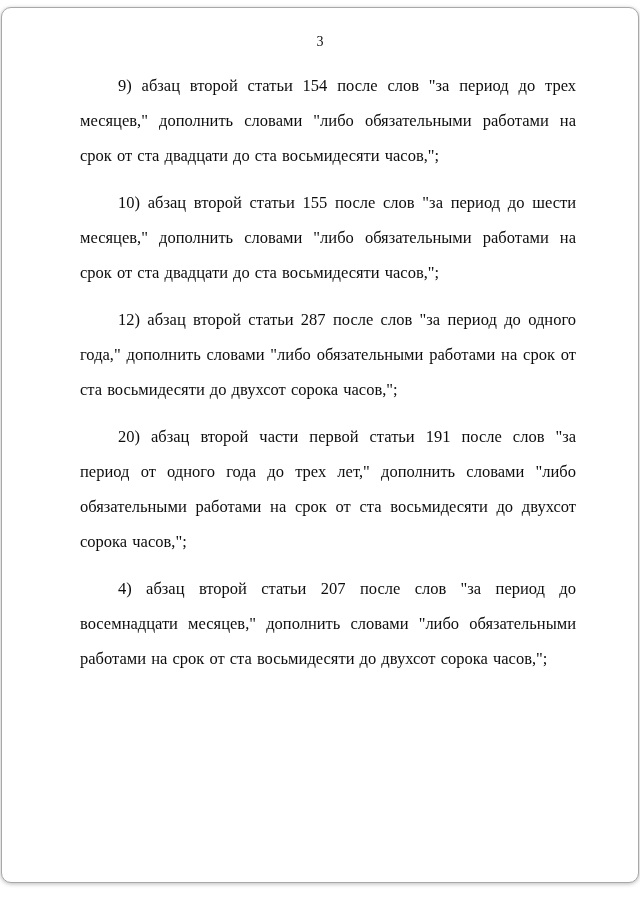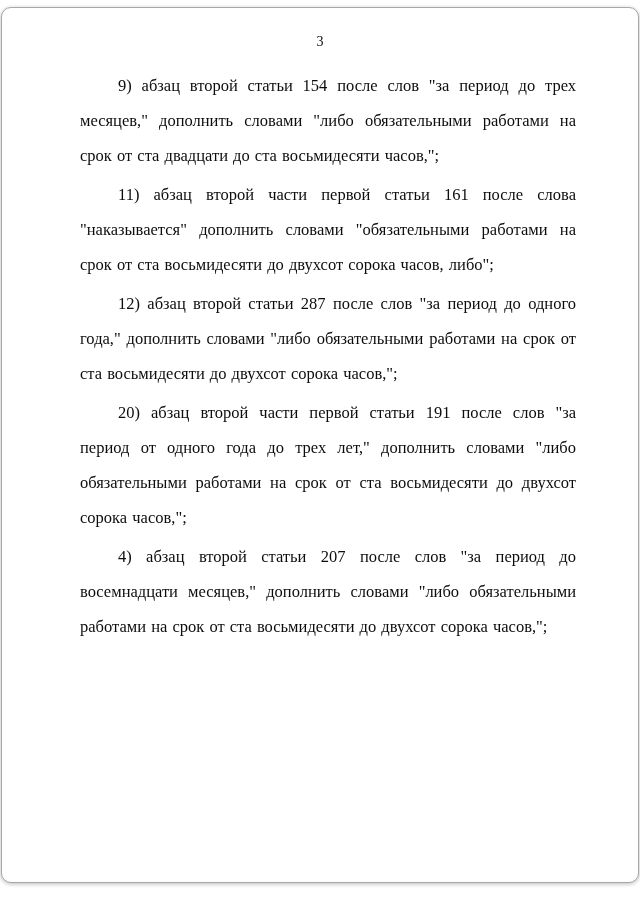--- a/index.html
+++ b/index.html
@@ -38,31 +38,31 @@
     font-size: 14px;
     margin: 0 0 18px 0;
     
     padding-right: 16px;
   }
   .document-body p {
     font-size: 16.5px;
     line-height: 35px;
     text-align: justify;
     text-indent: 38px;
-    margin: 4px 0 4px 0;
+    margin: 12px 0 4px 0;
     word-spacing: 1px;
   }
 </style>
 </head>
 <body>
 
 <div class="page-card">
   <div class="page-inner">
     <div class="page-number">3</div>
     <div class="document-body">
         <p>9) абзац второй статьи 154 после слов "за период до трех месяцев," дополнить словами "либо обязательными работами на срок от ста двадцати до ста восьмидесяти часов,";</p>
-        <p>11) абзац второй части первой статьи 161 после слова "наказывается" дополнить словами "обязательными работами на срок от ста восьмидесяти до двухсот сорока часов, либо";</p>
+        <p>10) абзац второй статьи 155 после слов "за период до шести месяцев," дополнить словами "либо обязательными работами на срок от ста двадцати до ста восьмидесяти часов,";</p>
         <p>12) абзац второй статьи 287 после слов "за период до одного года," дополнить словами "либо обязательными работами на срок от ста восьмидесяти до двухсот сорока часов,";</p>
         <p>20) абзац второй части первой статьи 191 после слов "за период от одного года до трех лет," дополнить словами "либо обязательными работами на срок от ста восьмидесяти до двухсот сорока часов,";</p>
         <p>4) абзац второй статьи 207 после слов "за период до восемнадцати месяцев," дополнить словами "либо обязательными работами на срок от ста восьмидесяти до двухсот сорока часов,";</p>
       </div>
   </div>
 </div>
 
 </body></html>

